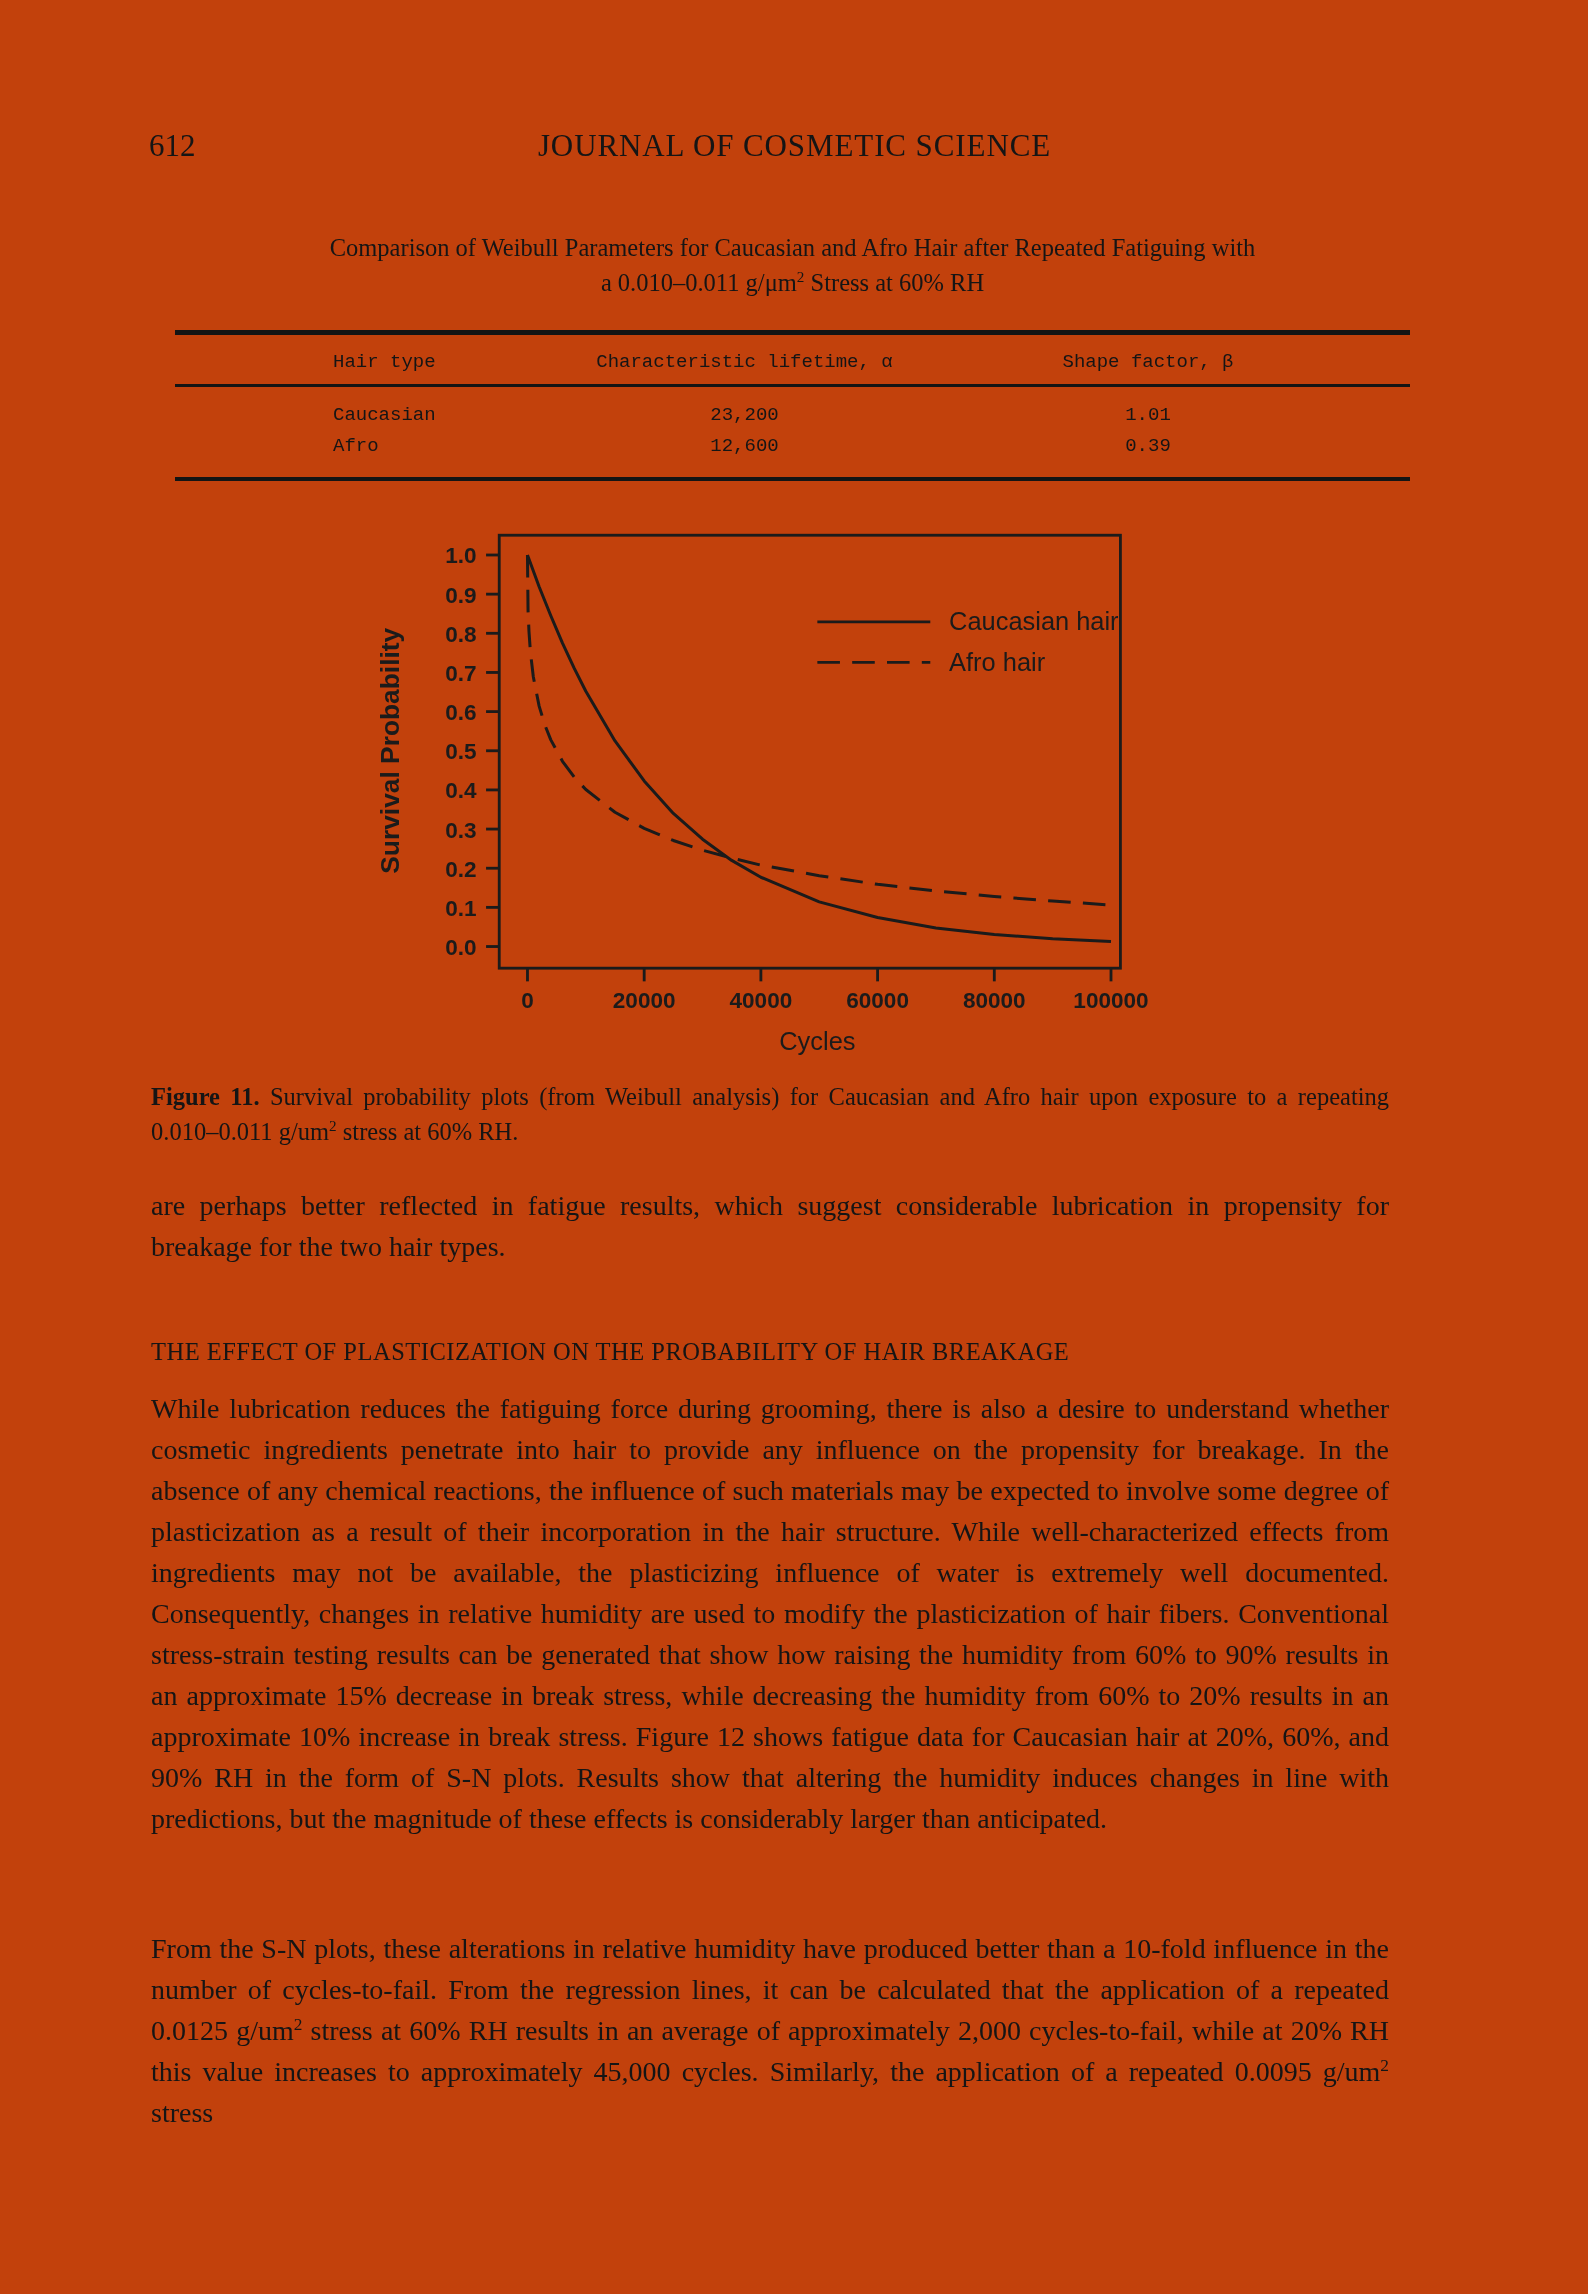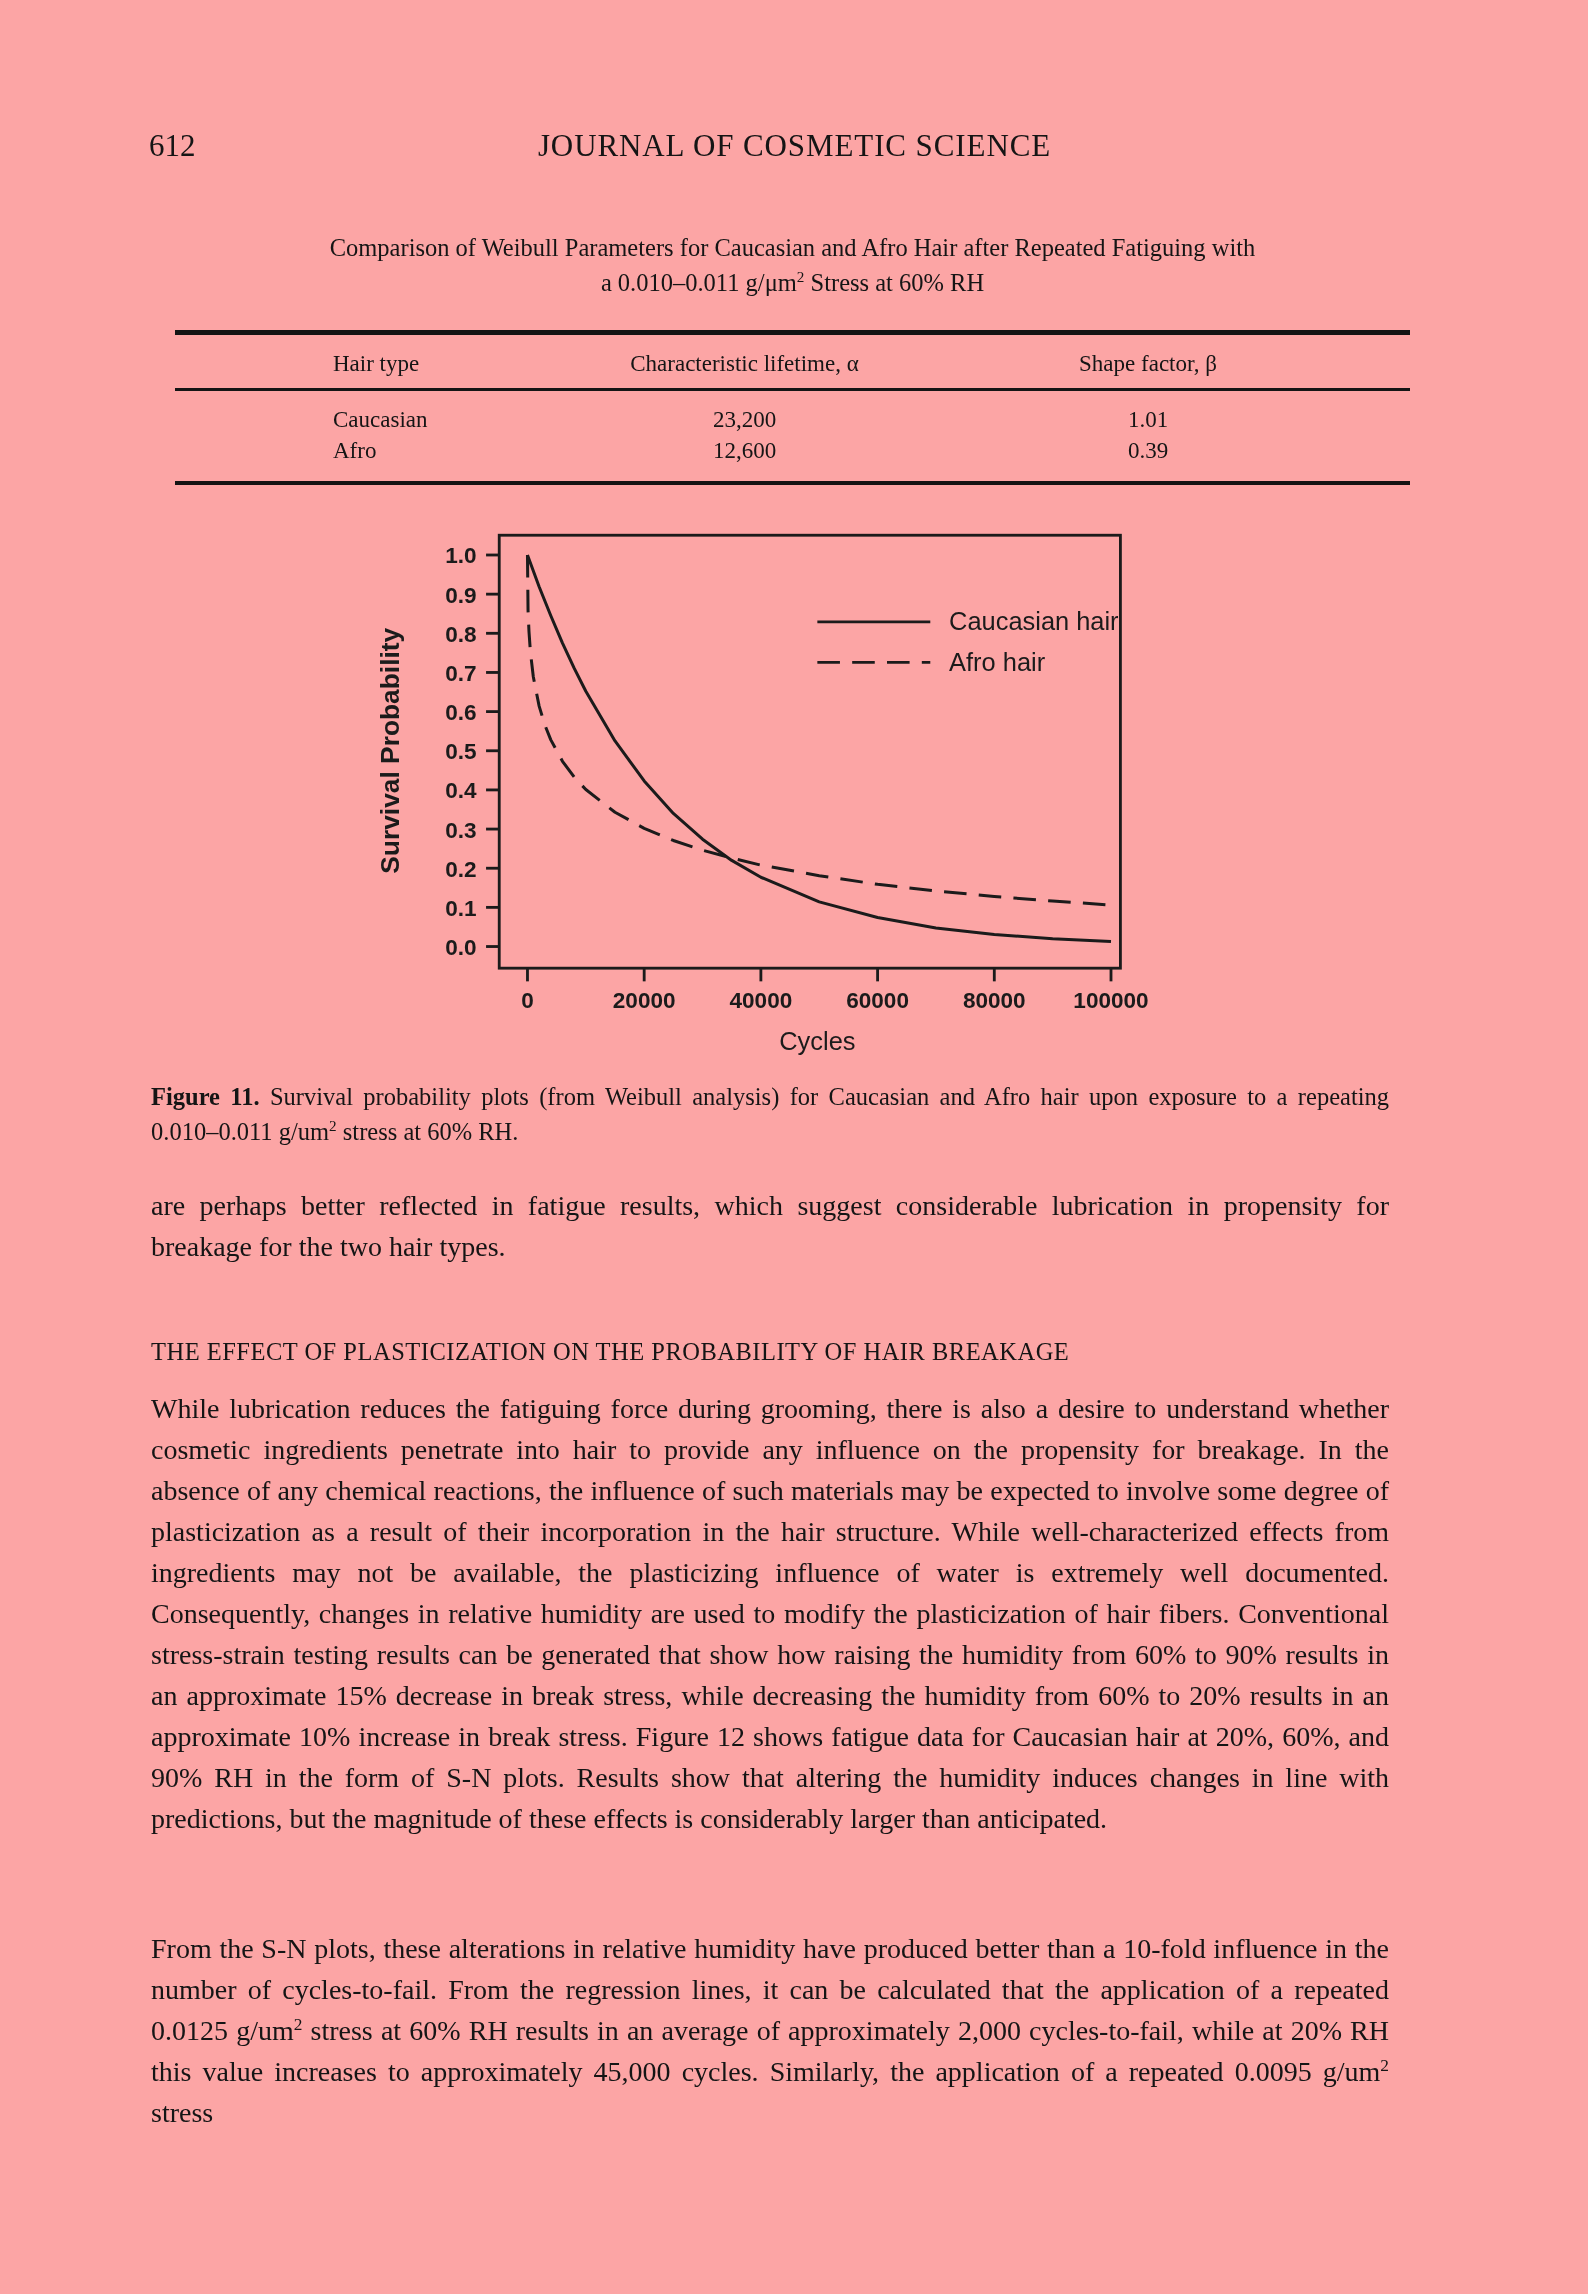--- a/index.html
+++ b/index.html
@@ -1,38 +1,38 @@
 <!DOCTYPE html>
 <html style="font-size:15px"><head>
 <meta charset="utf-8">
 <style>
   html,body{margin:0;padding:0;background:#e8e8e8;}
   .page{
     position:relative;
     width:1589px;height:2295px;
-    background:#fca5a5;
+    background:#c2410c;
     font-family:"Liberation Serif", serif;
     color:#151515;
     overflow:hidden;
   }
   .abs{position:absolute;}
   .pagenum{left:149px;top:128px;font-size:31px;}
   .jtitle-wrap{left:0;top:128px;width:100%;text-align:center;}
   .jtitle{font-size:31px;letter-spacing:0.9px;}
 
   
   .tcaption{left:175px;top:230px;width:1235px;text-align:center;font-size:24.5px;line-height:35px;}
   .tcaption sup{font-size:0.62em;line-height:0;}
 
   
   .wtable{left:175px;top:330px;width:1235px;}
   .rule{background:#141414;width:100%;}
   .rule.thick{height:4.7px;}
   .rule.mid{height:2.8px;}
-  .trow{display:grid;grid-template-columns:339px 461px 435px;font-size:23px;}
+  .trow{display:grid;grid-template-columns:339px 461px 435px;font-size:19px;font-family:Liberation Mono, monospace;}
   .thead{padding:16px 0 11.3px 0;}
   .tbody{padding:13px 0 15px 0;line-height:31px;}
   .c1{padding-left:158px;text-align:left;}
   .c2{text-align:center;}
   .c3{text-align:center;padding-right:89px;}
 
   
   .chart{left:358px;top:523px;width:866px;height:544px;}
   .chart svg{display:block;}
 

